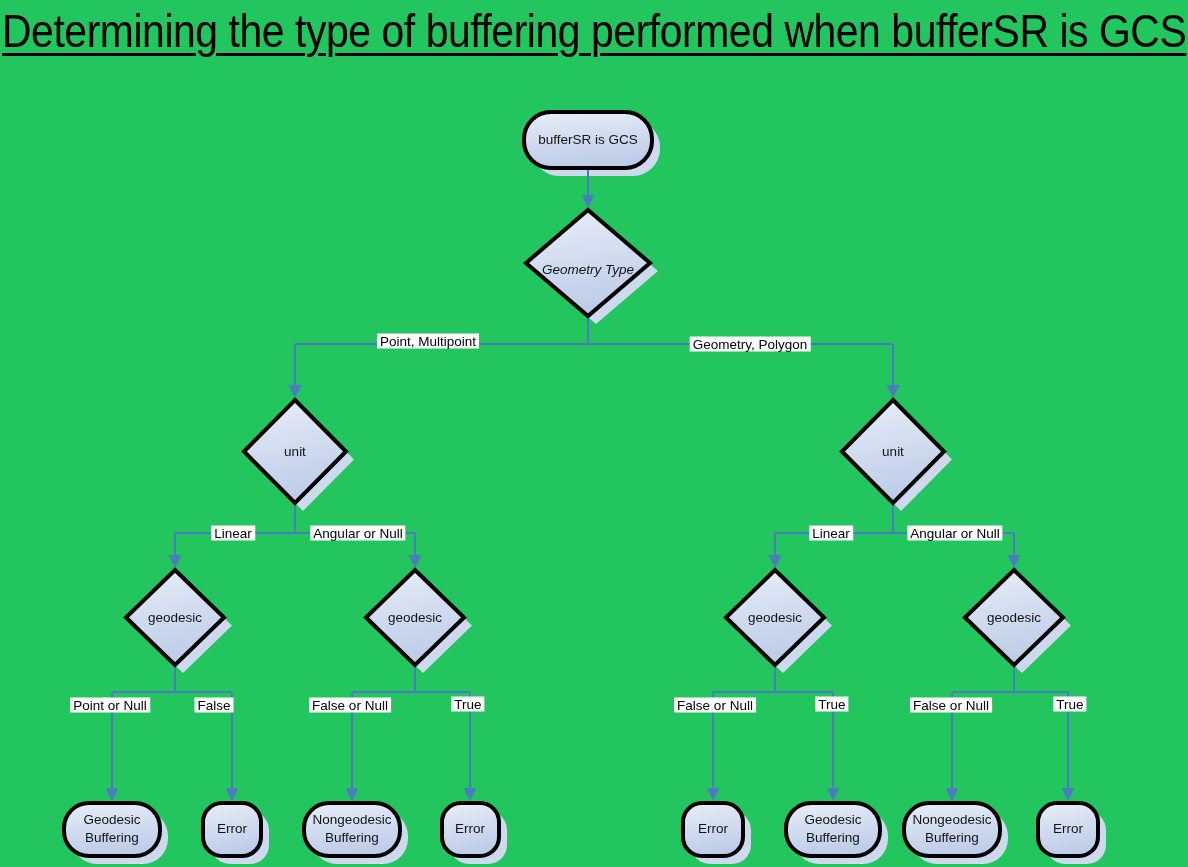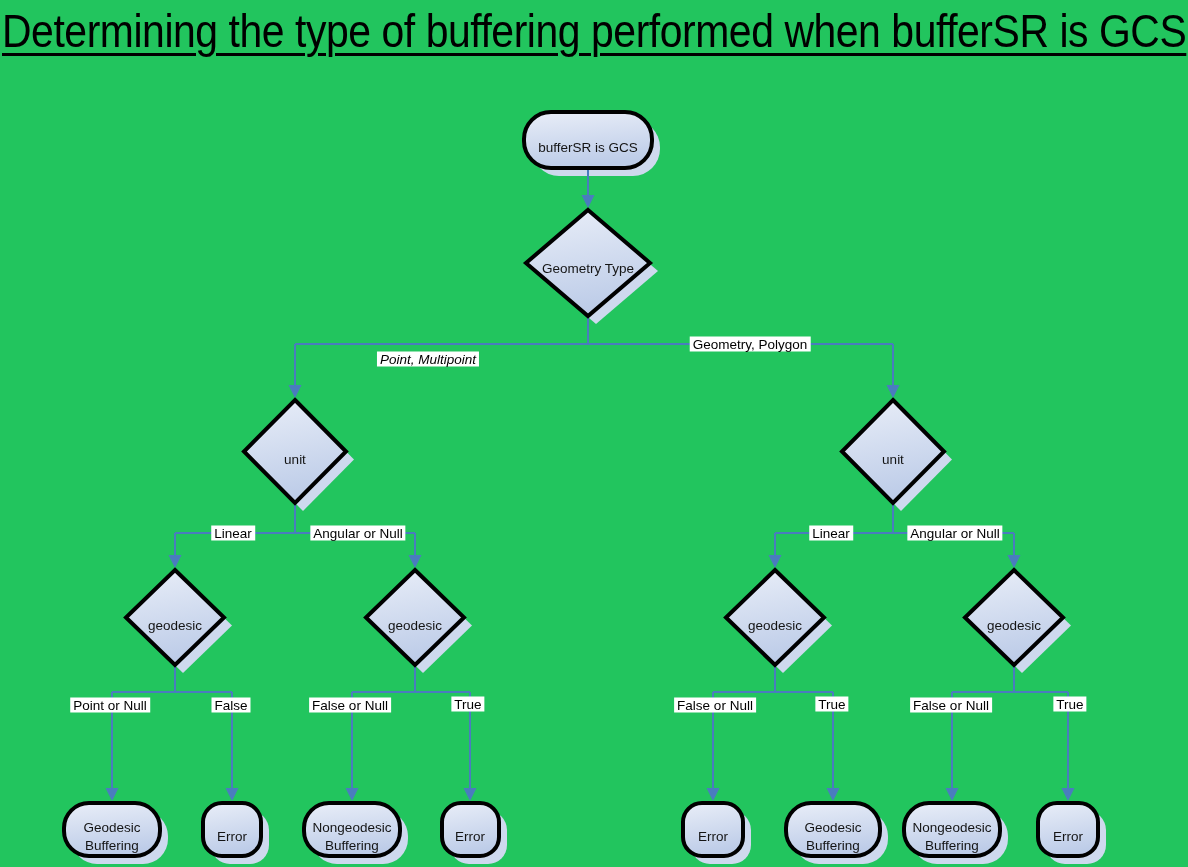--- a/index.html
+++ b/index.html
@@ -9,21 +9,21 @@
   }
   .title{
     position:absolute;left:2px;top:3px;font-size:47px;color:#000;
     white-space:nowrap;transform-origin:left top;
     text-decoration:underline;text-decoration-thickness:3px;text-underline-offset:6px;
     letter-spacing:-0.5px;
   }
   .flow-svg{position:absolute;left:0;top:0;}
   .node-label{
     position:absolute;transform:translate(-50%,-50%);text-align:center;
-    font-size:13.5px;line-height:1.3;color:#141414;white-space:normal;margin-top:8px;
+    font-size:13.5px;line-height:1.3;color:#141414;white-space:normal;
   }
   .edge-label{
     position:absolute;transform:translate(-50%,-50%);background:#ffffff;
     padding:0 3px;font-size:13.5px;color:#000;white-space:nowrap;
   }
 </style>
 </head>
 <body>
 
 <div class="stage">
@@ -114,44 +114,44 @@
       <use href="#s-t3"></use>
       <use href="#s-t4"></use>
       <use href="#s-t5"></use>
       <use href="#s-t6"></use>
       <use href="#s-t7"></use>
       <use href="#s-t8"></use>
     </g>
   </svg>
 
   <div class="node-label" style="left:588px;top:140px;">bufferSR is GCS</div>
-  <div class="node-label" style="left:588px;top:261px;">Geometry Type</div>
+  <div class="node-label" style="left:588px;top:270px;font-style:italic;">Geometry Type</div>
   <div class="node-label" style="left:295px;top:452px;">unit</div>
   <div class="node-label" style="left:893px;top:452px;">unit</div>
   <div class="node-label" style="left:175px;top:618px;">geodesic</div>
   <div class="node-label" style="left:415px;top:618px;">geodesic</div>
   <div class="node-label" style="left:775px;top:618px;">geodesic</div>
   <div class="node-label" style="left:1014px;top:618px;">geodesic</div>
   <div class="node-label" style="left:112px;top:829px;width:84px;">Geodesic Buffering</div>
   <div class="node-label" style="left:232px;top:829px;">Error</div>
   <div class="node-label" style="left:352px;top:829px;width:92px;">Nongeodesic Buffering</div>
   <div class="node-label" style="left:470px;top:829px;">Error</div>
   <div class="node-label" style="left:713px;top:829px;">Error</div>
   <div class="node-label" style="left:833px;top:829px;width:84px;">Geodesic Buffering</div>
   <div class="node-label" style="left:952px;top:829px;width:92px;">Nongeodesic Buffering</div>
   <div class="node-label" style="left:1068px;top:829px;">Error</div>
 
-  <div class="edge-label" style="left:428px;top:359px;font-style:italic;">Point, Multipoint</div>
+  <div class="edge-label" style="left:428px;top:341px;">Point, Multipoint</div>
   <div class="edge-label" style="left:750px;top:344px;">Geometry, Polygon</div>
   <div class="edge-label" style="left:233px;top:533px;">Linear</div>
   <div class="edge-label" style="left:358px;top:533px;">Angular or Null</div>
   <div class="edge-label" style="left:831px;top:533px;">Linear</div>
   <div class="edge-label" style="left:955px;top:533px;">Angular or Null</div>
   <div class="edge-label" style="left:110px;top:705px;">Point or Null</div>
-  <div class="edge-label" style="left:231px;top:705px;">False</div>
+  <div class="edge-label" style="left:214px;top:705px;">False</div>
   <div class="edge-label" style="left:350px;top:705px;">False or Null</div>
   <div class="edge-label" style="left:468px;top:704px;">True</div>
   <div class="edge-label" style="left:715px;top:705px;">False or Null</div>
   <div class="edge-label" style="left:832px;top:704px;">True</div>
   <div class="edge-label" style="left:951px;top:705px;">False or Null</div>
   <div class="edge-label" style="left:1070px;top:704px;">True</div>
 
 </div>
 
 </body></html>

